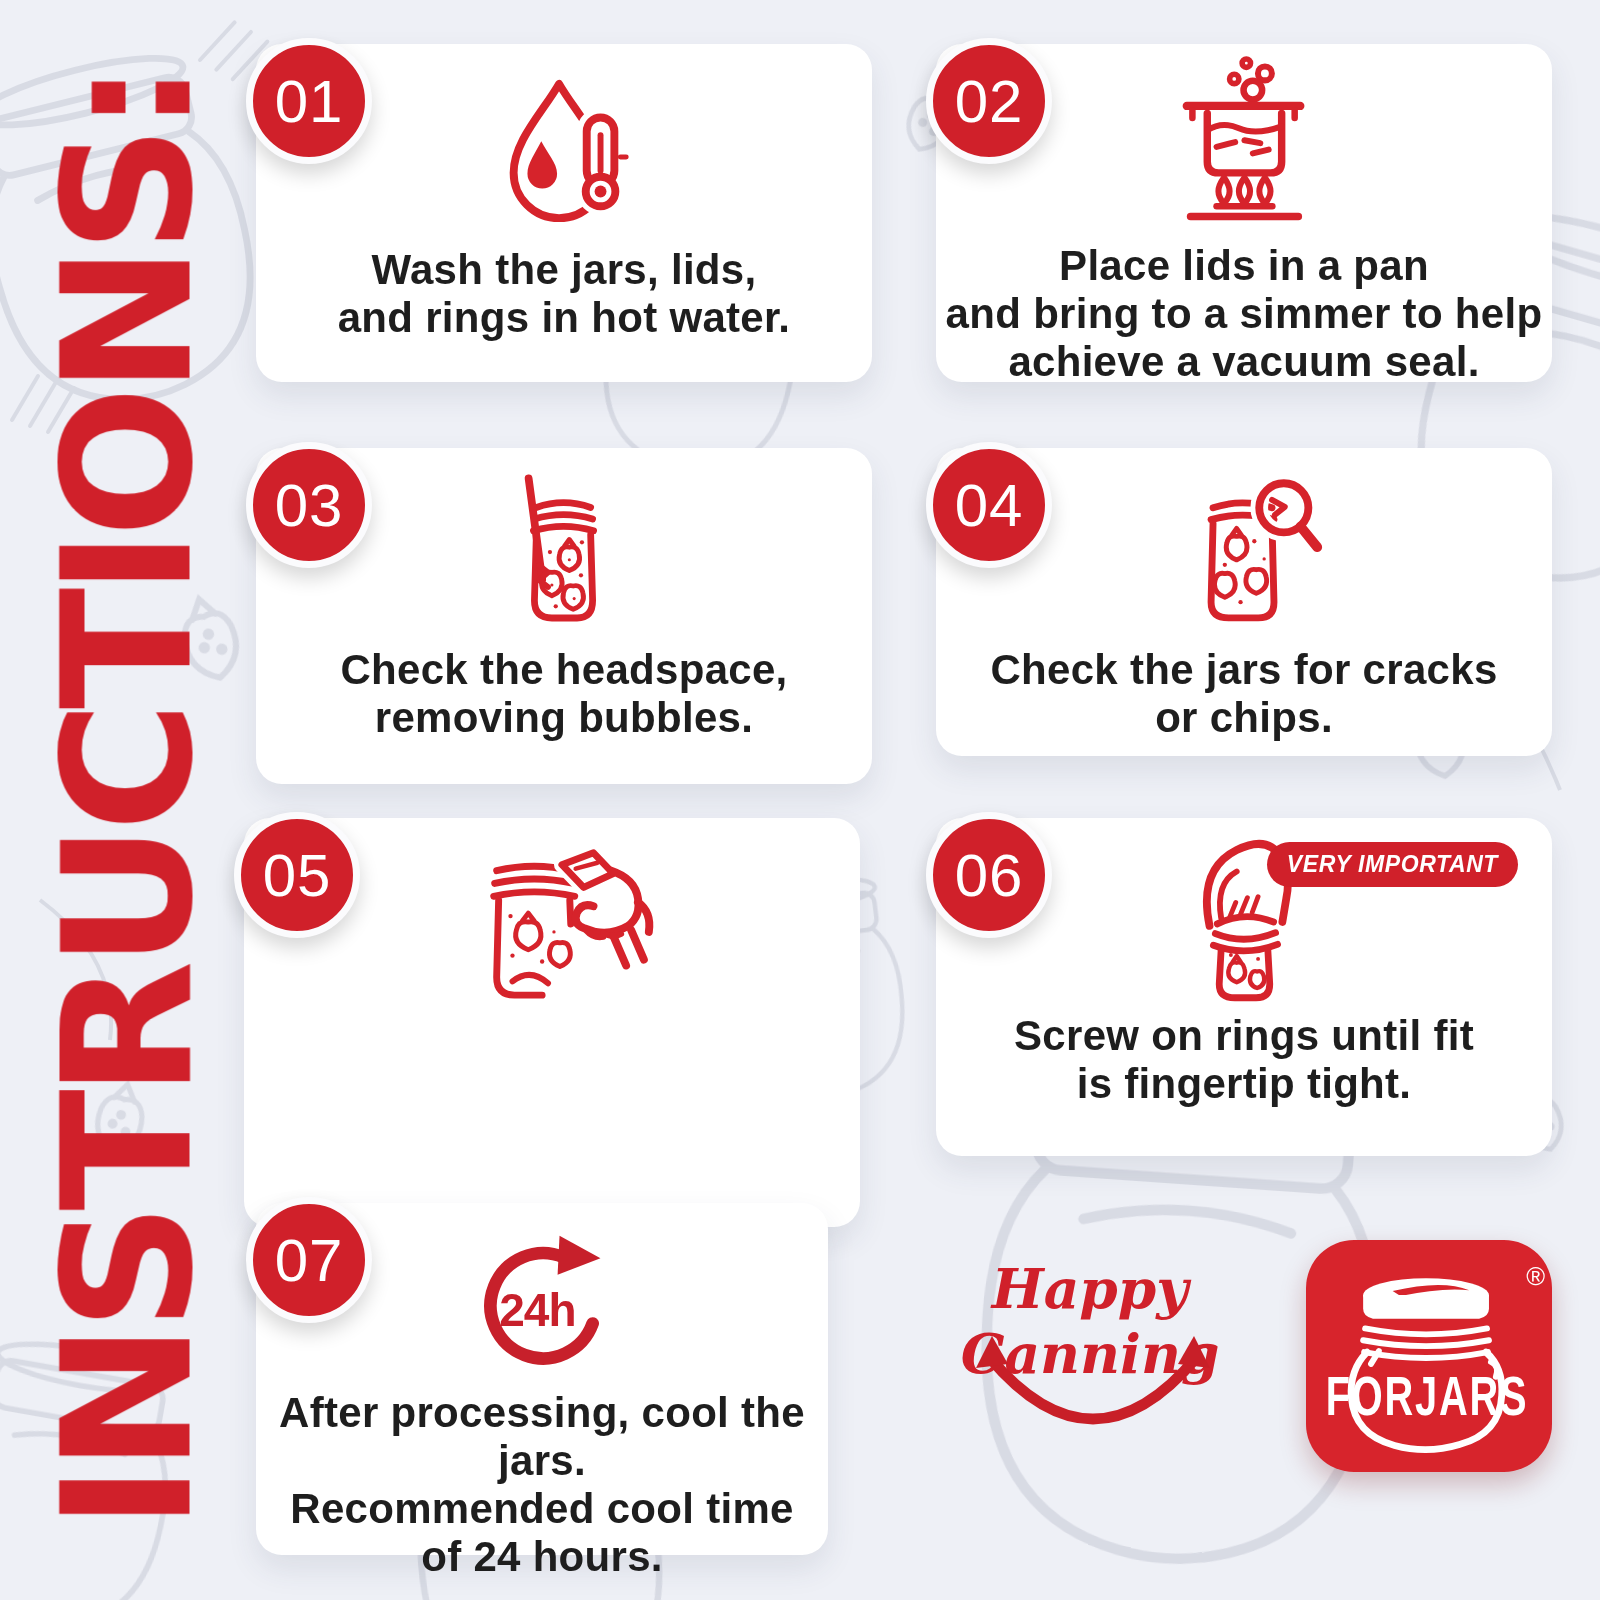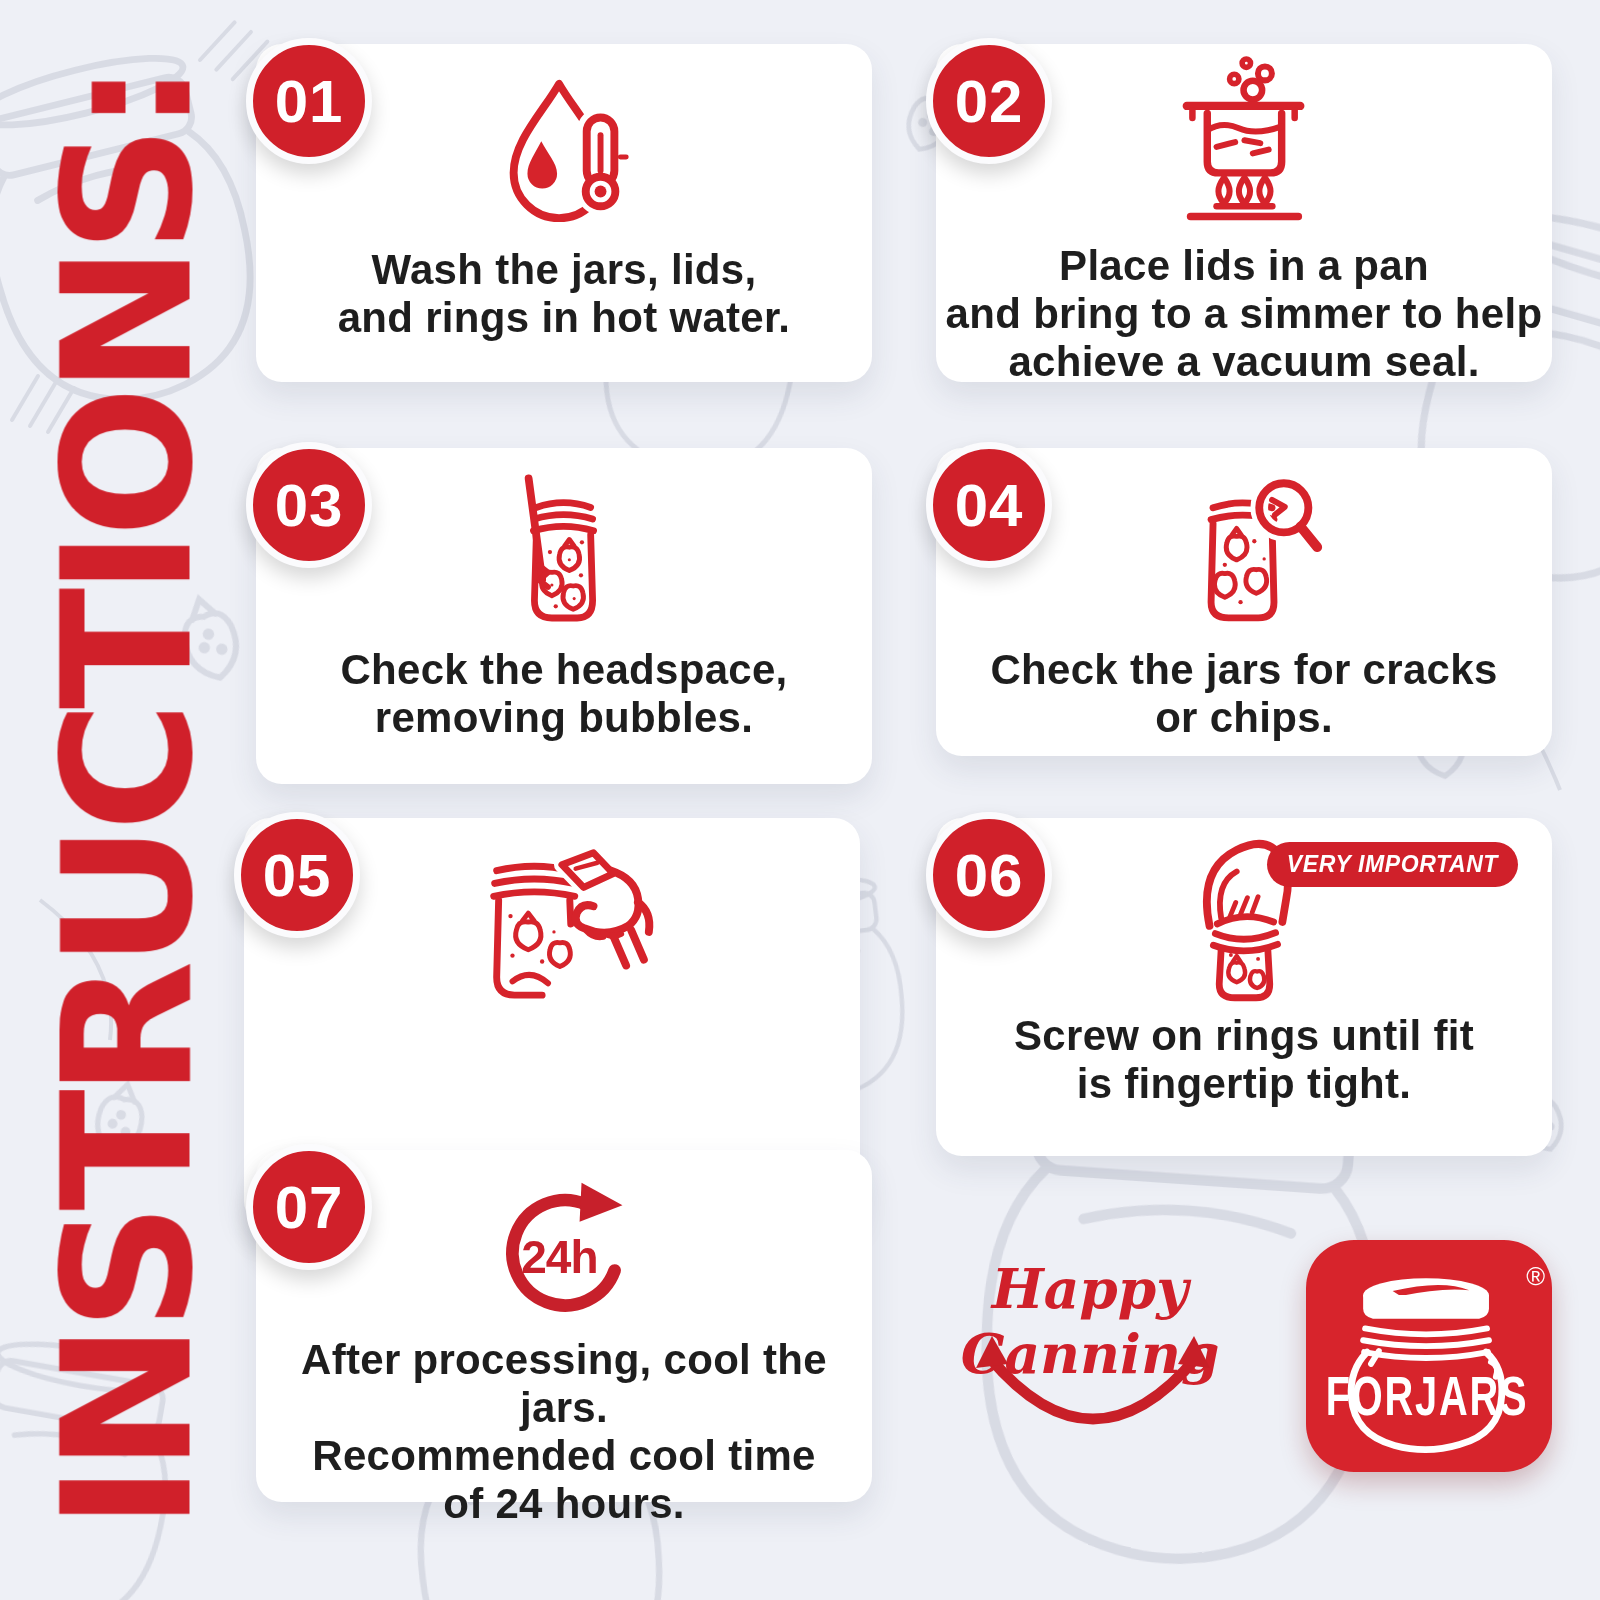--- a/index.html
+++ b/index.html
@@ -17,21 +17,21 @@
   .card{
     position:absolute;z-index:2;background:#ffffff;border-radius:26px;
     box-shadow:0 14px 30px rgba(45,55,90,.10);
     display:flex;flex-direction:column;align-items:center;
   }
   .numcircle{
     position:absolute;top:-6px;left:-10px;width:112px;height:112px;
     border-radius:50%;background:#d0202a;border:7px solid #fbfbfd;
     box-shadow:0 10px 20px rgba(0,0,0,.16);
     display:flex;align-items:center;justify-content:center;
-    color:#ffffff;font-weight:700;font-size:60px;letter-spacing:1px;
+    color:#ffffff;font-weight:400;font-size:60px;letter-spacing:1px;
   }
   .iconwrap{display:flex;align-items:center;justify-content:center;}
   .cardtext{
     text-align:center;font-size:42px;line-height:48px;color:#1e1e1e;
     font-weight:700;letter-spacing:.3px;
   }
   .vip{
     position:absolute;top:24px;right:34px;background:#d0202a;color:#ffffff;
     font-weight:700;font-style:italic;font-size:23px;letter-spacing:.6px;
     padding:9px 20px;border-radius:26px;
@@ -282,21 +282,21 @@
             <circle cx="102" cy="130" r="2"></circle>
           </g>
       </svg>
     </div>
     <div class="cardtext" style="margin-top:2px">
       <div>Screw on rings until fit</div>
       <div>is fingertip tight.</div>
     </div>
   </section>
 
-  <section class="card" style="left:256px;top:1150px;width:616px;height:352px">
+  <section class="card" style="left:256px;top:1203px;width:572px;height:352px">
     <div class="numcircle">
         <span>07</span>
       </div>
     <div class="iconwrap icon7wrap" style="margin-top:26px;height:150px">
       <svg width="152" height="150" viewBox="0 0 156 152" fill="none">
         <path d="M100 28 A54 54 0 1 0 130 96" stroke="#c7202b" stroke-width="13" stroke-linecap="round"></path>
         <path d="M96 6 L138 29 L94 46 Z" fill="#c7202b"></path>
       </svg>
       <div class="h24">24h</div>
     </div>

